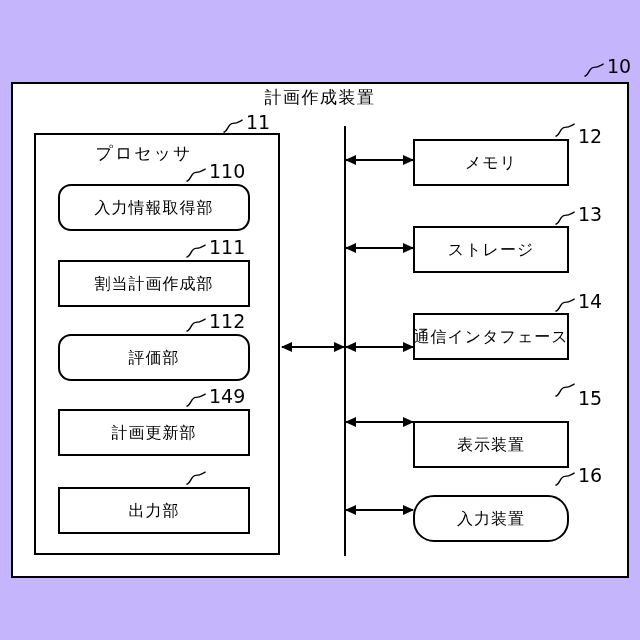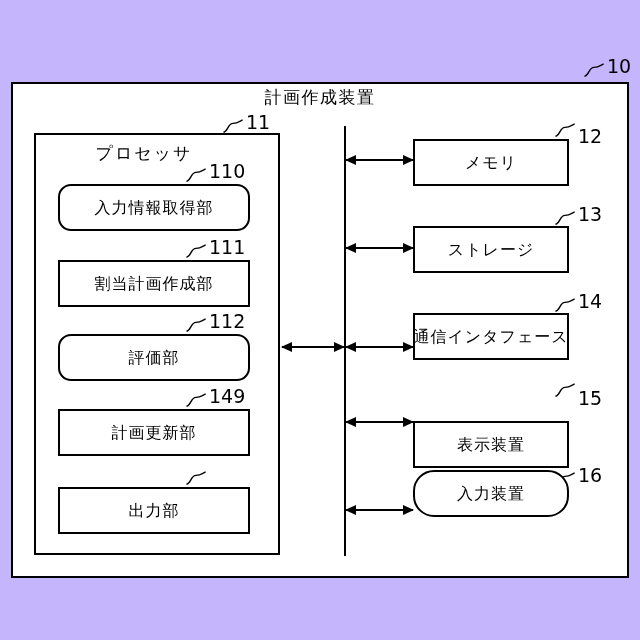--- a/index.html
+++ b/index.html
@@ -240,17 +240,17 @@
   <div class="arrow" style="left:346px; top:421px; width:67px;"></div>
   <div class="box periph-box" style="top:409px;margin-top:12px;">
     <span class="box-label">表示装置</span>
   </div>
 
   <div class="ref-num" style="left:578px; top:466px;">16</div>
   <svg class="leader" style="left:552px; top:472px;" viewBox="0 0 26 16">
     <path d="M2,15 C7,15 7,5 13,5 C18,5 20,3 24,1" stroke="#000000" stroke-width="1.6" fill="none"></path>
   </svg>
   <div class="arrow" style="left:346px; top:509px; width:67px;"></div>
-  <div class="box periph-box" style="top:470px;border-radius:21px;">
+  <div class="box periph-box" style="top:495px;border-radius:21px;">
     <span class="box-label">入力装置</span>
   </div>
 
 </div>
 
 </body></html>

